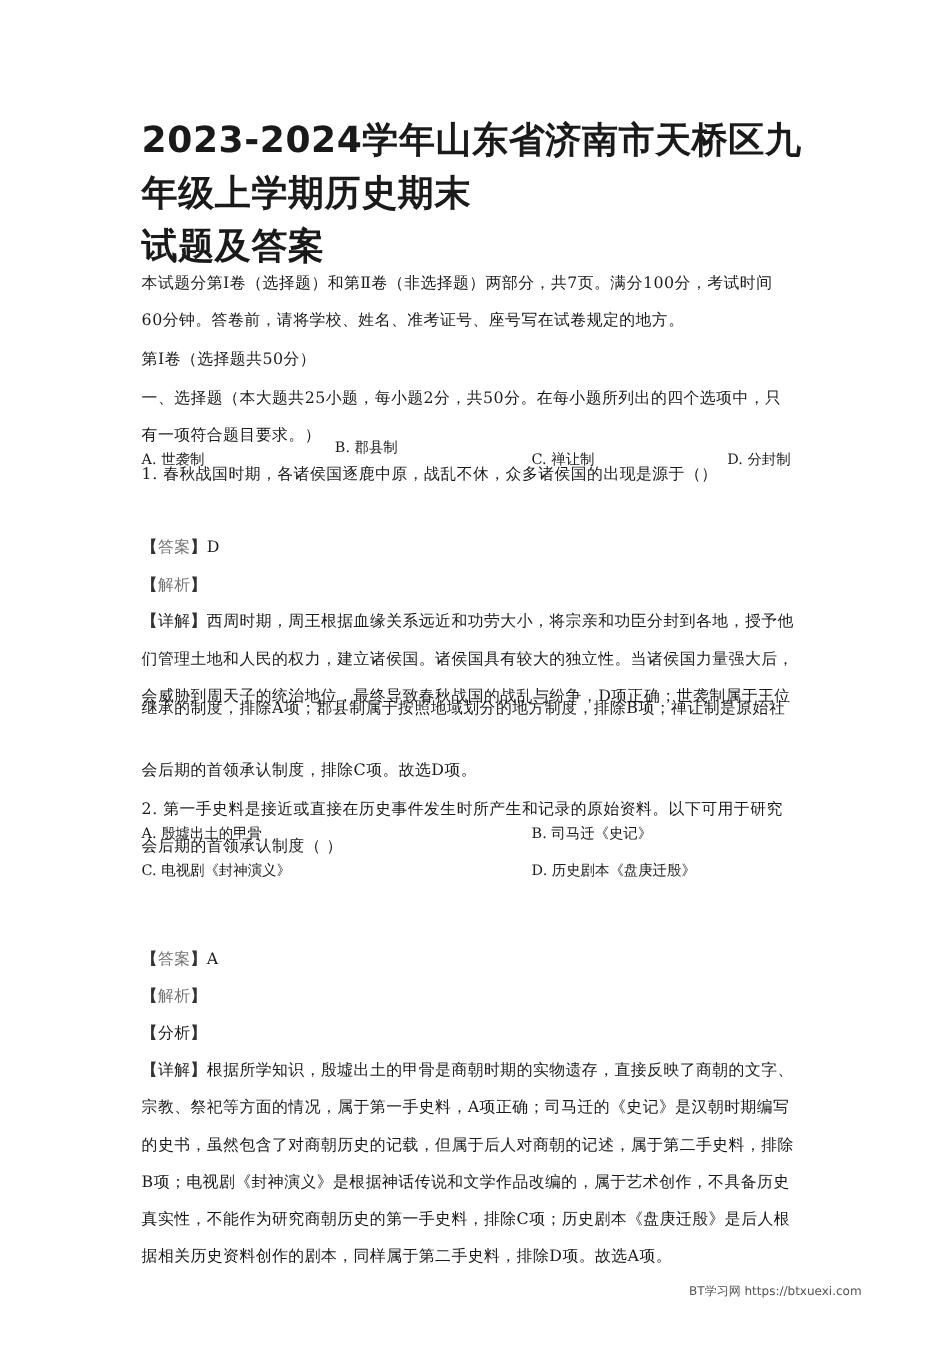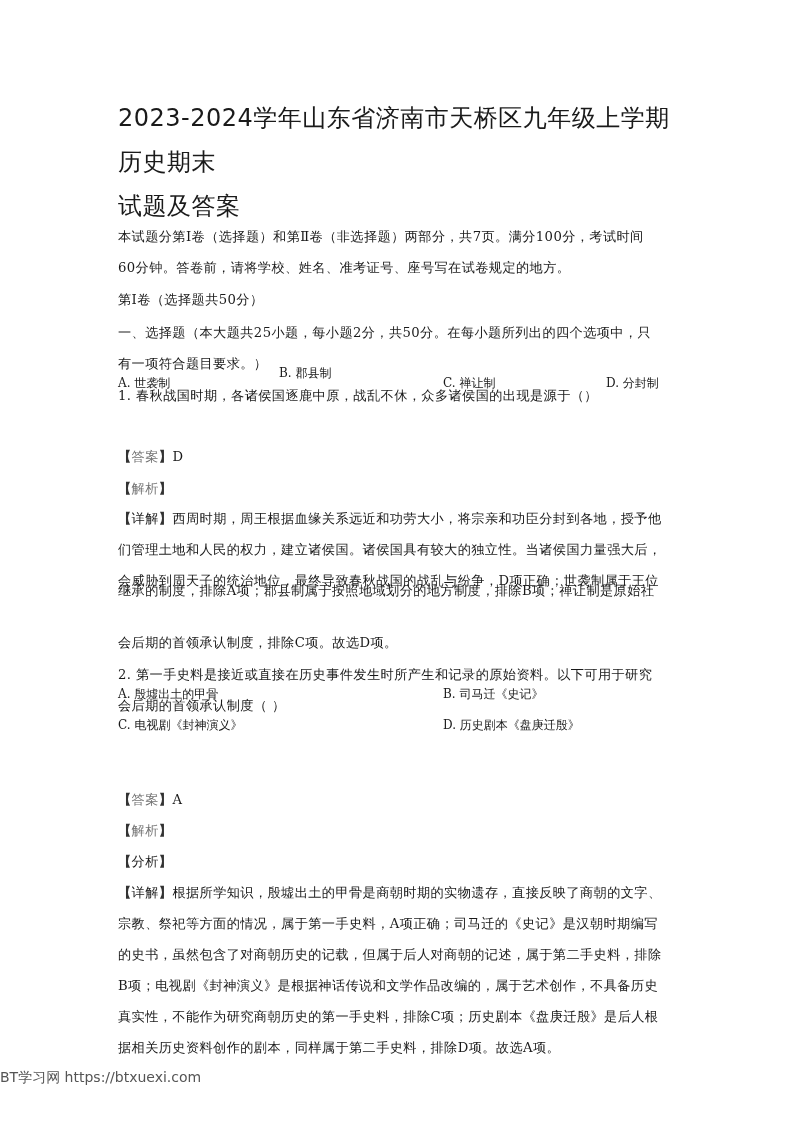--- a/index.html
+++ b/index.html
@@ -1,29 +1,29 @@
 <!DOCTYPE html>
 <html><head>
 <meta charset="utf-8">
 <style>
   html, body { margin:0; padding:0; background:#ffffff; }
   body { width:793px; height:1122px; position:relative; overflow:hidden;
          font-family:"DejaVu Serif","Liberation Serif",serif; color:#1a1a1a; }
   .page { position:absolute; left:0; top:0; width:793px; height:1122px; }
-  .title { position:absolute; left:118px; width:570px; font-size:24px; font-weight:normal;
+  .title { position:absolute; left:118px; width:570px; font-size:30px; font-weight:bold;
            line-height:44px; top:96px; letter-spacing:0.5px;
            font-family:"DejaVu Sans","Liberation Sans",sans-serif; }
   .line { position:absolute; left:118px; width:575px; font-size:13.2px; line-height:18px;
           white-space:nowrap; letter-spacing:0.4px;margin-top:44px; }
   .center { }
   .lbl { color:#737373; }
   .bracket { color:#333; font-weight:bold; }
   .opt { position:absolute; font-size:12px; line-height:18px; white-space:nowrap; }
-  .footer { position:absolute; left:0; width:718px; top:1069px; text-align:left;
-            font-family:"DejaVu Sans","Liberation Sans",sans-serif; font-size:14px; color:#555; }
+  .footer { position:absolute; left:0; width:718px; top:1069px; text-align:right;
+            font-family:"DejaVu Sans","Liberation Sans",sans-serif; font-size:10px; color:#555; }
 </style>
 </head>
 <body>
 
 <div class="page">
 
   <div class="title">
     <div>2023-2024学年山东省济南市天桥区九年级上学期历史期末</div>
     <div>试题及答案</div>
   </div>

